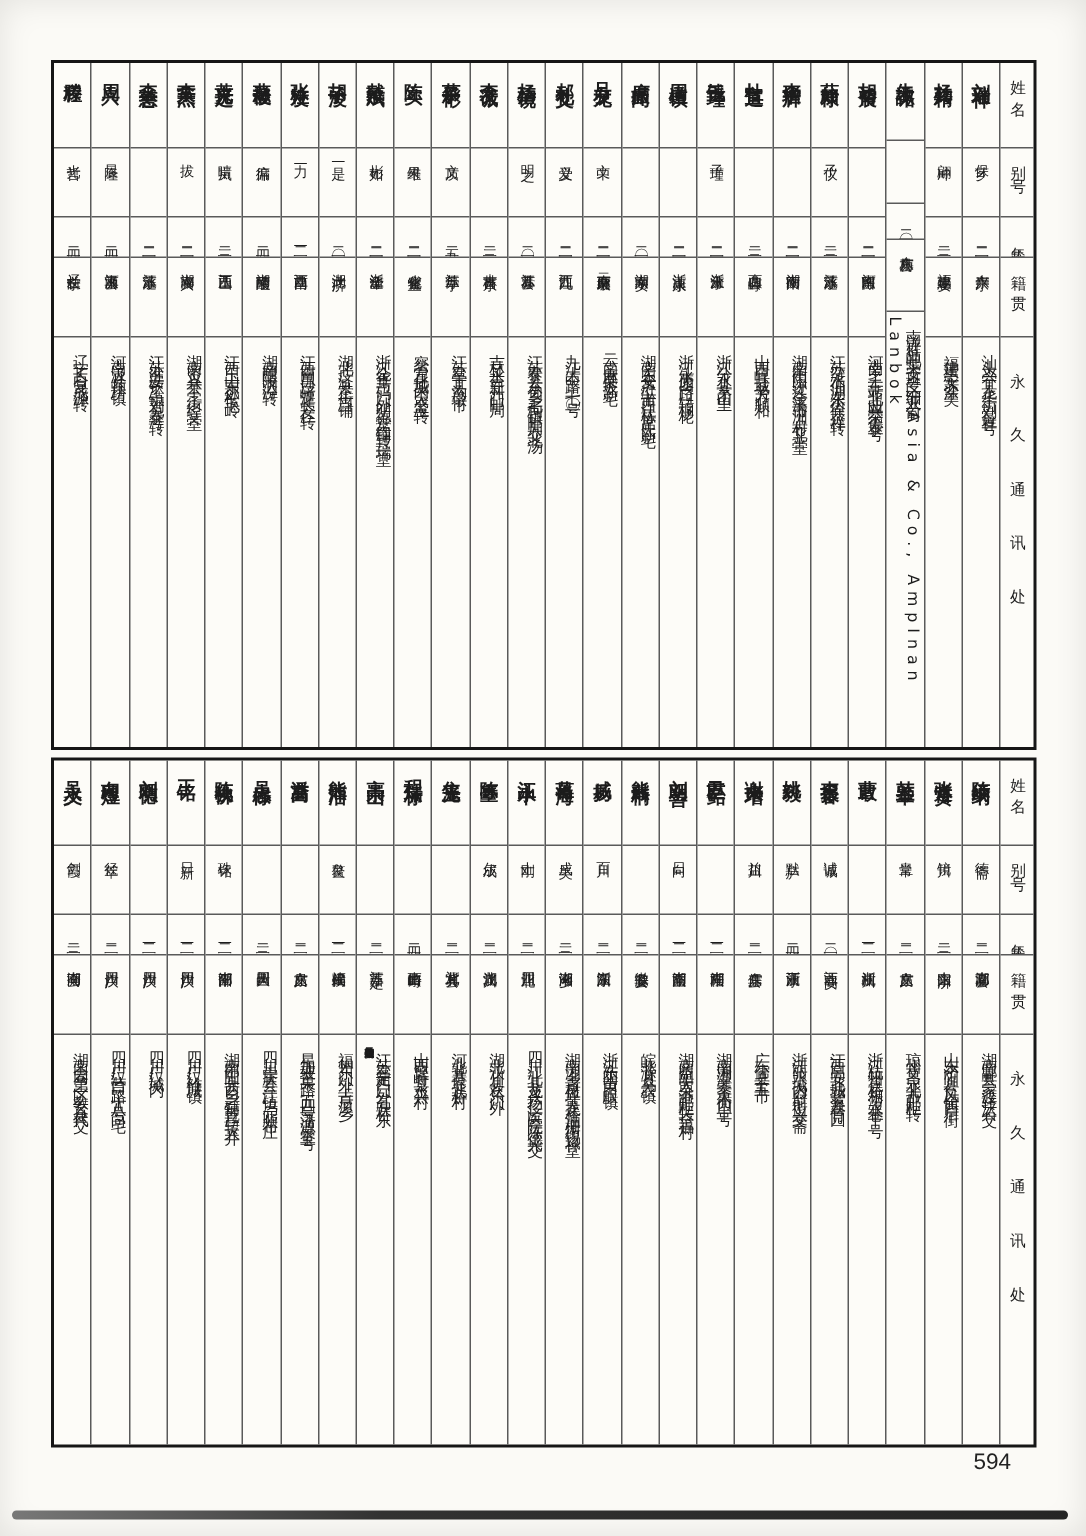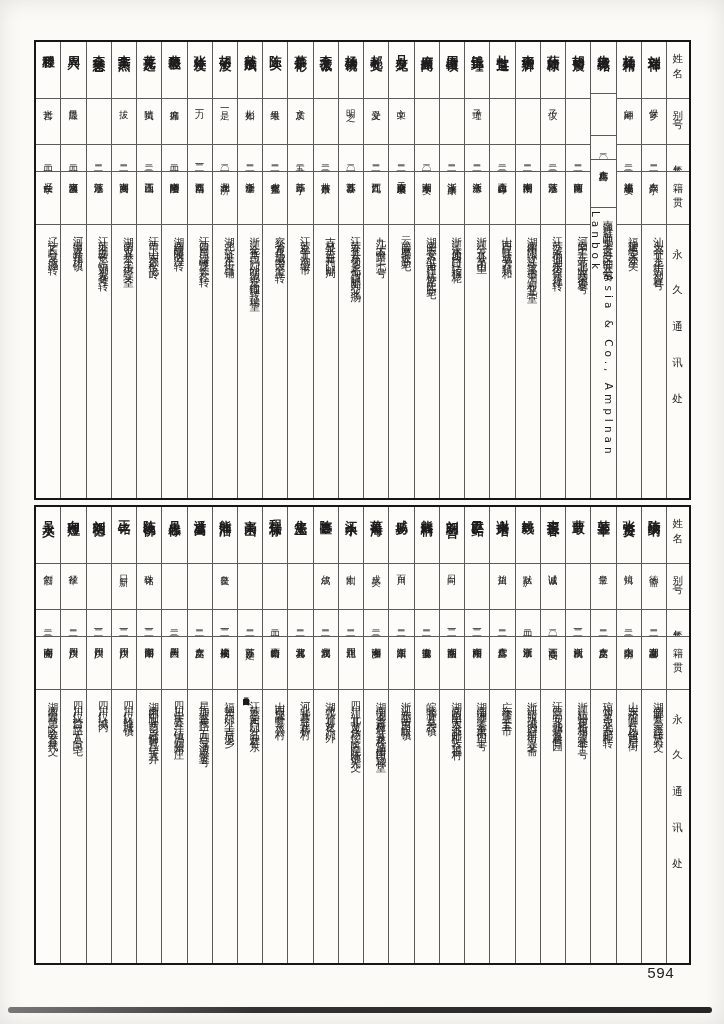--- a/index.html
+++ b/index.html
@@ -45,21 +45,21 @@
   
   .header-col .vtext { font-weight:normal; }
   .header-col .name-cell .vtext   { font-size:10.5px; letter-spacing:14px; }
   .header-col .alias-cell .vtext  { font-size:10.5px; letter-spacing:9px; }
   .header-col .age-cell .vtext    { font-size:9.5px;  letter-spacing:1px; }
   .header-col .origin-cell .vtext { font-size:10.5px; letter-spacing:14px; }
   .header-col .addr-cell { justify-content:center; }
   .header-col .addr-cell .vtext   { font-size:10.5px; letter-spacing:36px; padding-top:12px; }
 
   .page-number { position:absolute; top:966px; right:50px;
-                 font-family:Liberation Mono, monospace; font-size:15px; color:#222; }
+                 font-family:Liberation Sans, sans-serif; font-size:15px; color:#222; }
 
   .bottom-scan-line { position:absolute; top:1007px; left:8px; width:704px; height:6px;
                       background:linear-gradient(90deg,#6a6a6a,#1c1c1c 35%,#0e0e0e);
                       border-radius:3px; opacity:.9; }
 </style>
 </head>
 <body>
 
 <div class="page">
   <div class="tables">

